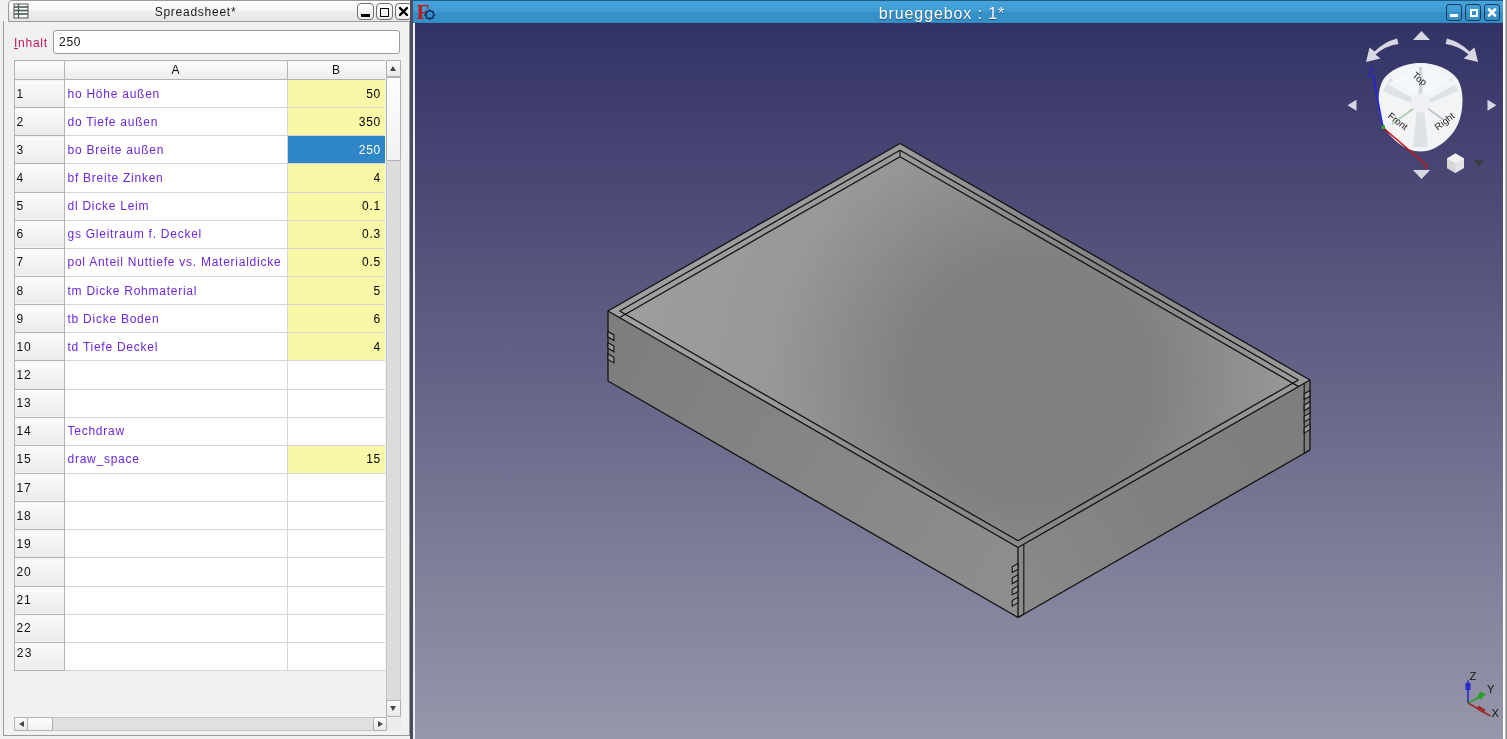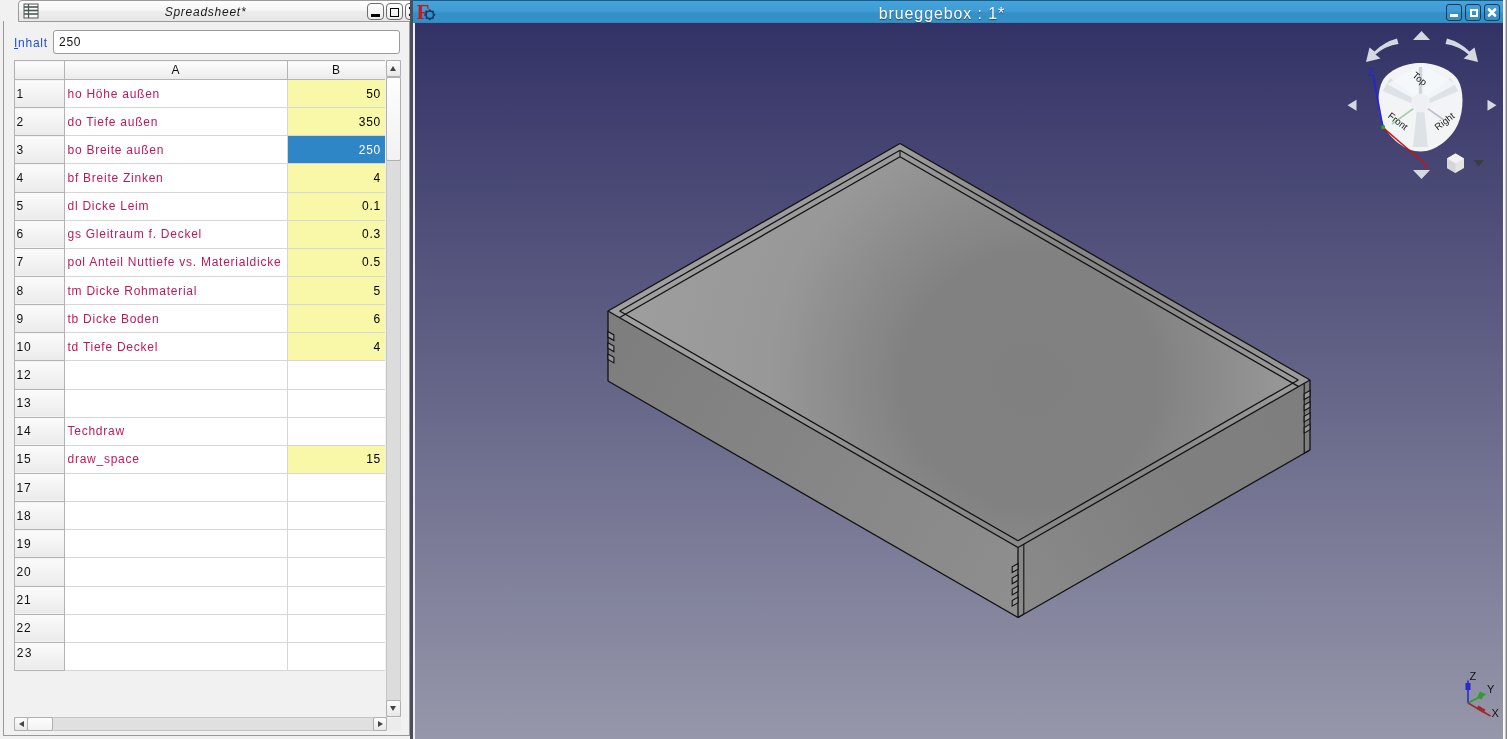--- a/index.html
+++ b/index.html
@@ -1,39 +1,39 @@
 <!DOCTYPE html>
 <html><head><meta charset="utf-8"><style>
 * { margin:0; padding:0; box-sizing:border-box; }
 html,body { width:1507px; height:739px; overflow:hidden;
   font-family:"Liberation Sans", sans-serif; background:#f0f0f0; }
 #win1 { position:absolute; left:0; top:0; width:412px; height:739px; background:#f1f1f1; }
 #w1frame { position:absolute; left:3px; top:21px; width:407px; height:715px;
   border:1px solid #9a9a9a; border-top:none; }
-#w1title { position:absolute; left:18px; top:0; width:407px; height:22px;
+#w1title { position:absolute; left:8px; top:0; width:407px; height:22px;
   background:linear-gradient(#fefefe 0%,#f6f6f6 45%,#ececec 55%,#e6e6e6 100%);
-  border:1px solid #9a9a9a; border-radius:4px 4px 0 0;font-style:italic; }
+  border:1px solid #9a9a9a; border-radius:4px 4px 0 0; }
 #w1title .ttl { position:absolute; left:26px; right:58px; top:4px; text-align:center;
   font-size:12px; letter-spacing:0.75px; color:#1b1b1b; }
 .wbtn { position:absolute; top:2px; width:17px; height:17px; border:1px solid #6e6e6e;
   border-radius:4px; background:linear-gradient(#fdfdfd,#ededed); }
-#inhalt { position:absolute; left:14px; top:36px; font-size:12px; letter-spacing:0.75px; color:#1d4ed8; }
+#inhalt { position:absolute; left:14px; top:36px; font-size:12px; letter-spacing:0.75px; color:#be185d; }
 #inhalt u { text-decoration:underline; }
 #infield { position:absolute; left:53px; top:30px; width:347px; height:24px;
   border:1px solid #9b9b9b; border-radius:3px; background:#fff; font-size:12px;
   letter-spacing:0.75px; color:#111; line-height:22px; padding-left:5px; }
 #tblwrap { position:absolute; left:14px; top:60px; width:371px; height:656px; overflow:hidden; }
 table { border-collapse:collapse; table-layout:fixed; width:371px;
   font-size:12px; letter-spacing:0.75px; }
 td,th { height:28.15px; padding:0; border:1px solid #d6d6d6; overflow:hidden; white-space:nowrap; }
 th { height:19px; font-weight:normal; background:linear-gradient(#fdfdfd,#ebebeb);
   border:1px solid #b3b3b3; color:#111; }
 td.rh { background:linear-gradient(#fbfbfb,#ebebeb); border:1px solid #b3b3b3;
   padding-left:1.5px; text-align:left; color:#111; }
-td.ca { background:#fff; padding-left:2.5px; color:#be185d; }
+td.ca { background:#fff; padding-left:2.5px; color:#6d28d9; }
 td.cb { background:#fff; padding-right:4px; text-align:right; color:#000; }
 td.yel { background:#f8f8a8; }
 td.sel { background:#2e86c6; color:#fff; }
 tr.last td { vertical-align:top;font-family:Liberation Mono, monospace; }
 tr.last td.rh { padding-top:4px; }
 .sb { position:absolute; background:#efefef; border:1px solid #c6c6c6; }
 .sbtn { position:absolute; background:linear-gradient(#fcfcfc,#e8e8e8);
   border:1px solid #b0b0b0; border-radius:2px; }
 .arrow { position:absolute; width:0; height:0; }
 #win2 { position:absolute; left:413px; top:0; width:1090px; height:739px; }

